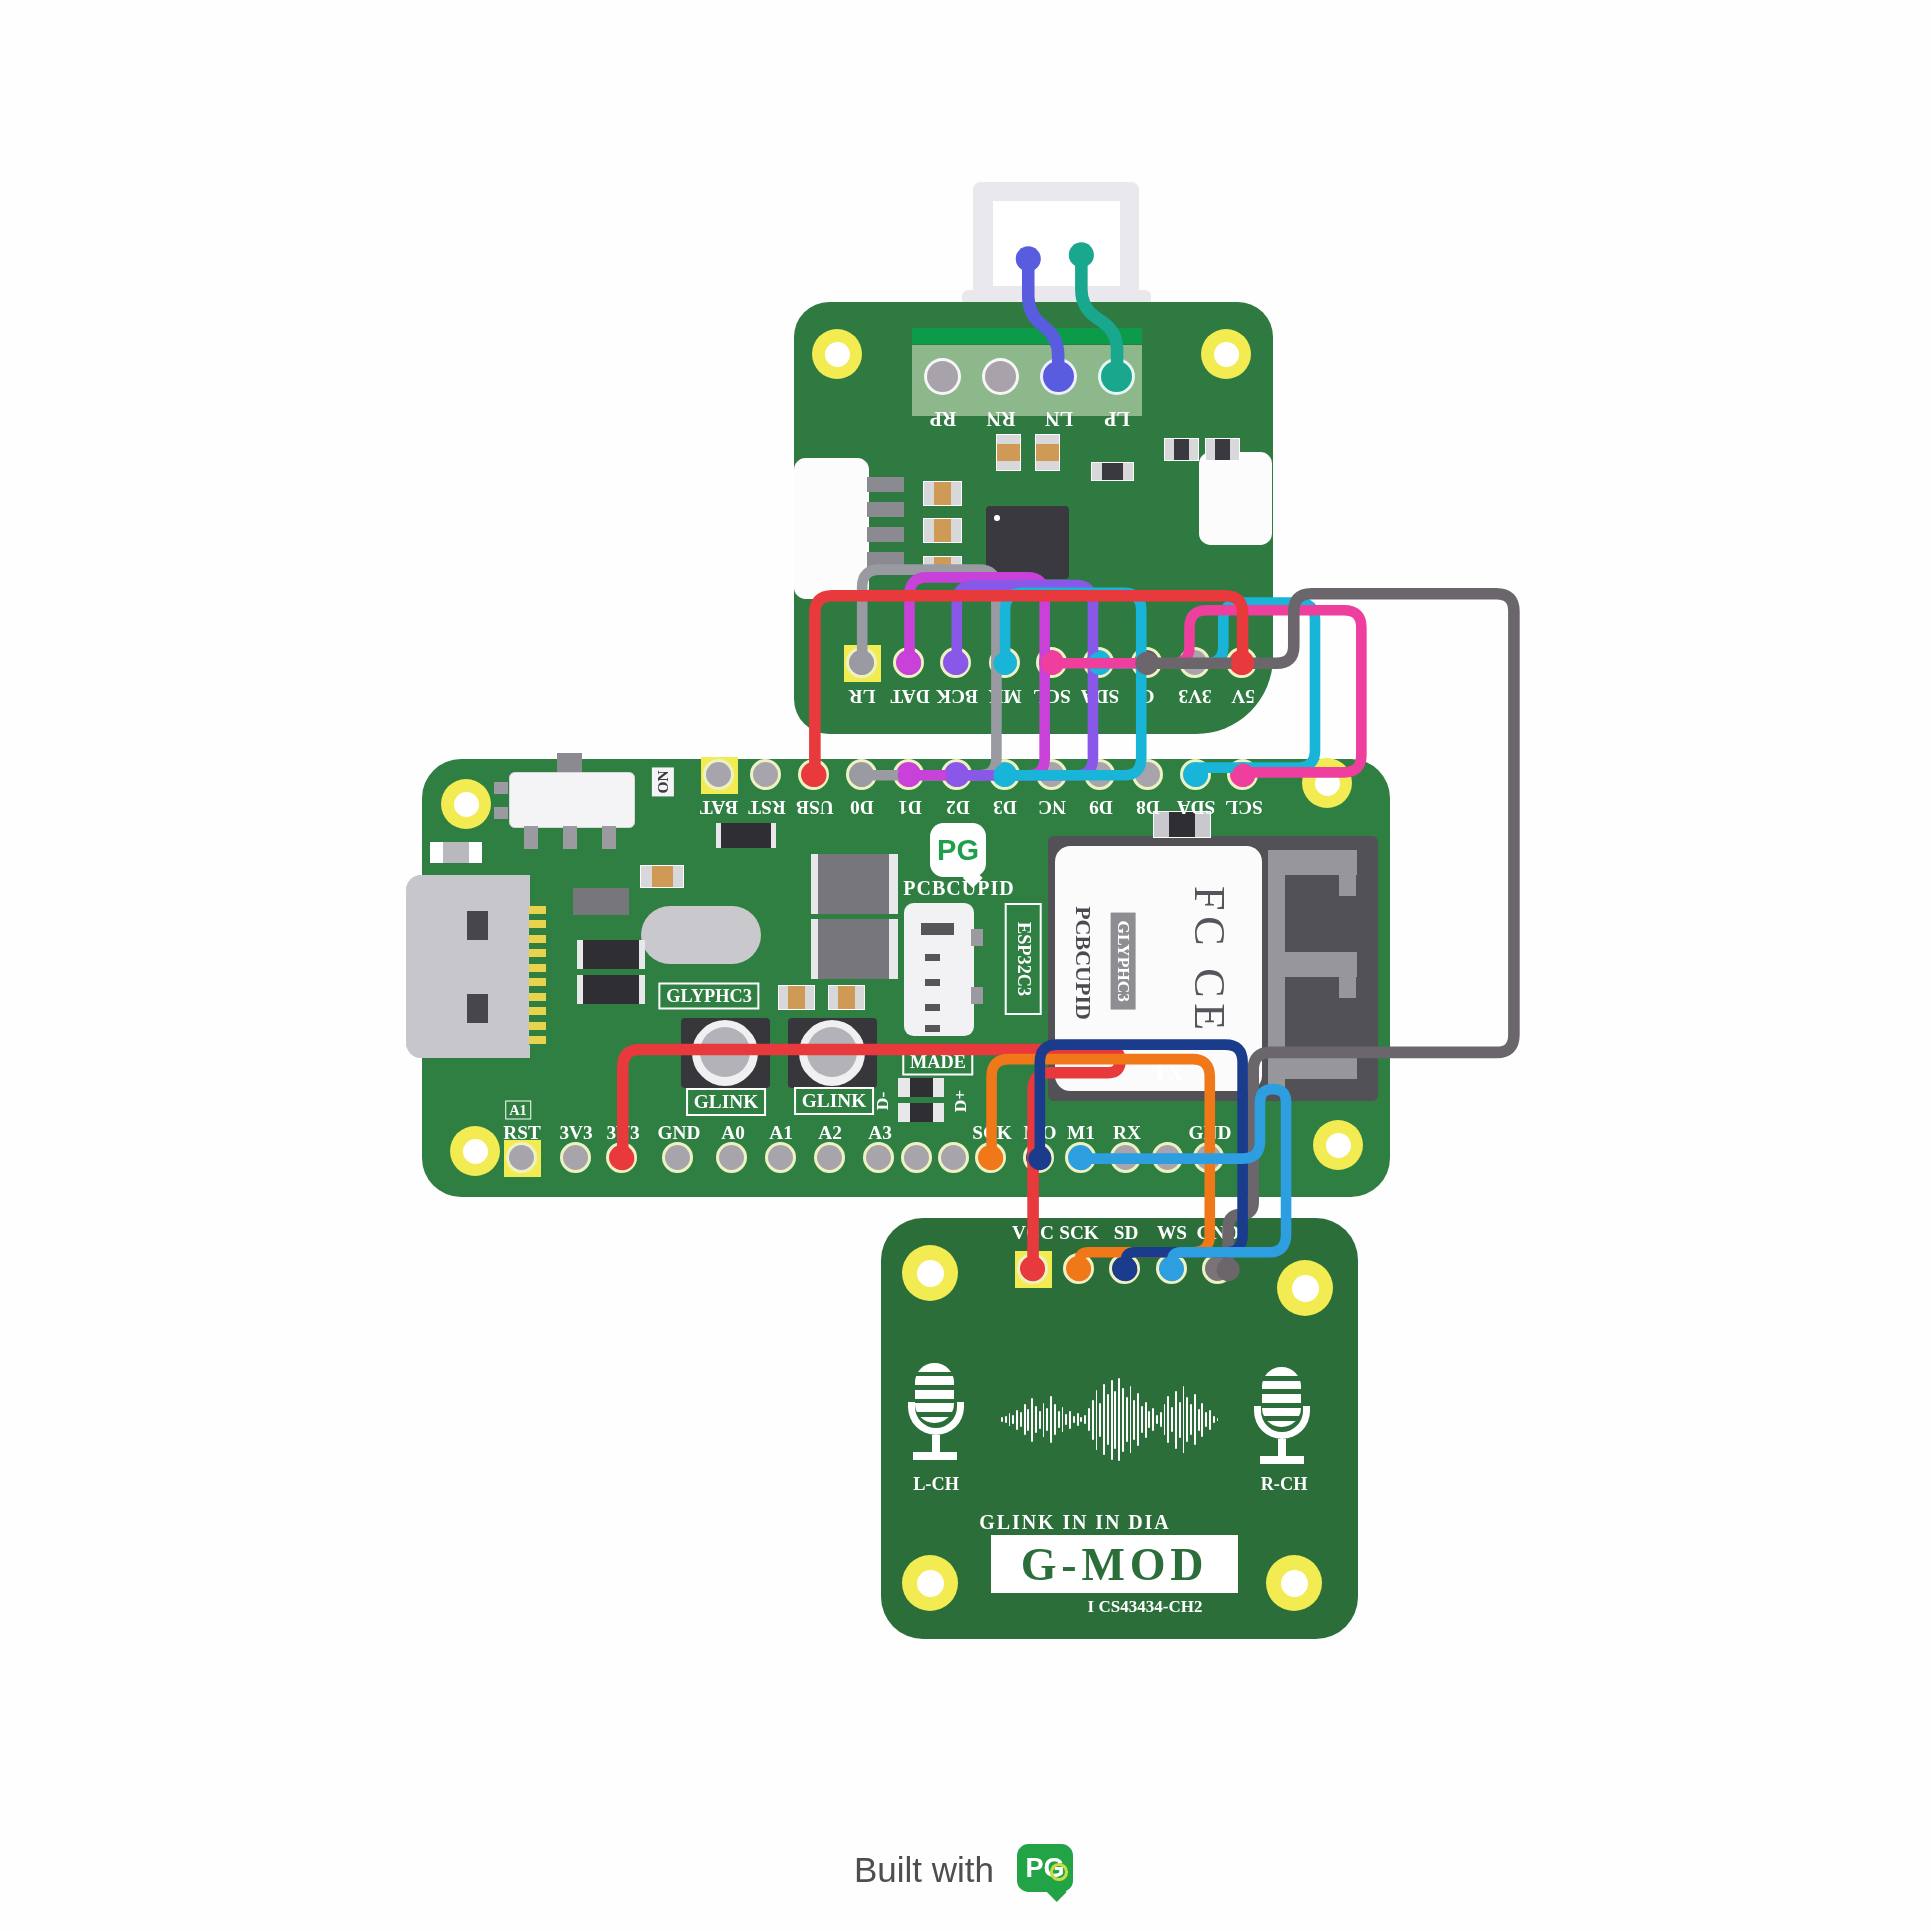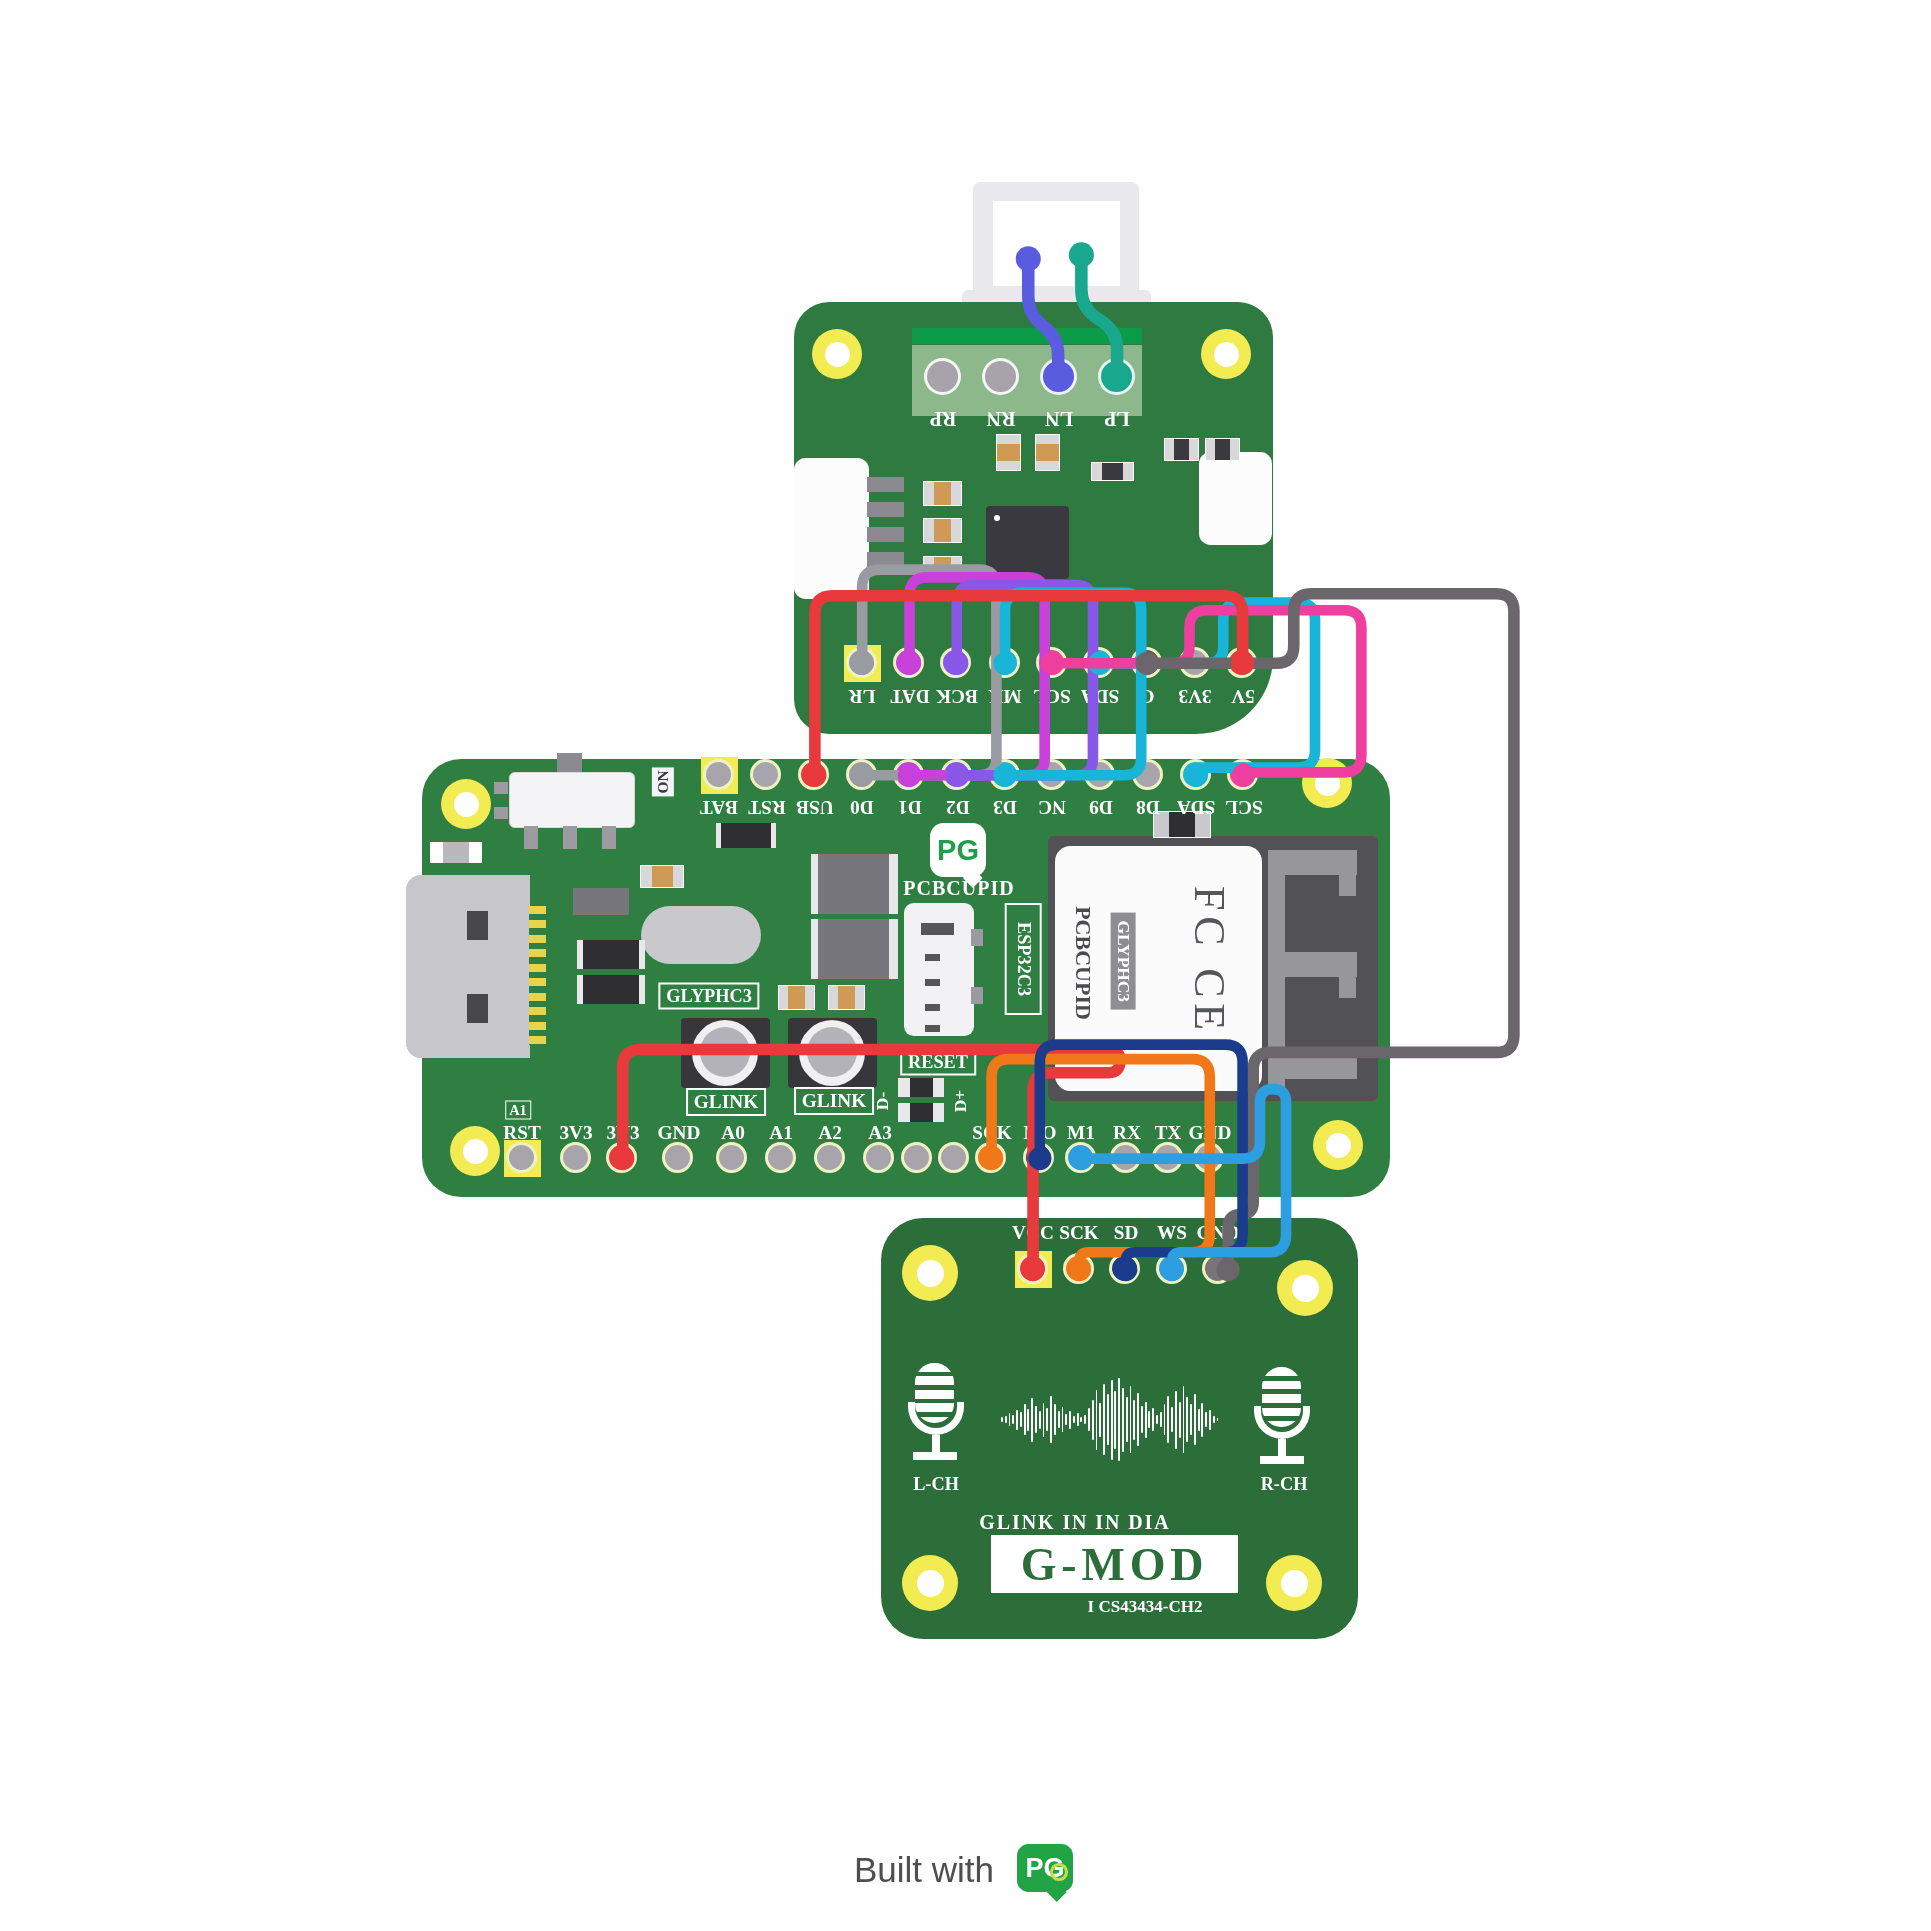--- a/index.html
+++ b/index.html
@@ -121,21 +121,21 @@
   <div class="ctr silk boxed" style="left:834px;top:1101px;font-size:19.3px;border-width:2.4px;">GLINK</div>
 
   <div class="abs" style="left:904px;top:903px;width:70px;height:133px;background:#f2f2f4;border-radius:9.7px;"></div>
   <div class="smd" style="left:921px;top:923px;width:33px;height:11.6px;background:#55555a;"></div>
   <div class="smd" style="left:925px;top:954px;width:15.4px;height:6.8px;background:#55555a;"></div>
   <div class="smd" style="left:925px;top:979px;width:15.4px;height:6.8px;background:#55555a;"></div>
   <div class="smd" style="left:925px;top:1004px;width:15.4px;height:6.8px;background:#55555a;"></div>
   <div class="smd" style="left:925px;top:1025px;width:15.4px;height:6.8px;background:#55555a;"></div>
   <div class="smd" style="left:971px;top:929px;width:11.6px;height:17.4px;background:#9a9aa0;"></div>
   <div class="smd" style="left:971px;top:987px;width:11.6px;height:17.4px;background:#9a9aa0;"></div>
-  <div class="ctr silk boxed" style="left:938px;top:1062px;font-size:18.3px;border-width:2.4px;">RESET</div>
+  <div class="ctr silk boxed" style="left:938px;top:1062px;font-size:18.3px;border-width:2.4px;">MADE</div>
 
   <div class="ctr silk rotm90" style="left:882px;top:1101px;font-size:17.4px;">D-</div>
   <div class="ctr silk rotm90" style="left:960px;top:1101px;font-size:17.4px;">D+</div>
   <div class="smd" style="left:898px;top:1078px;width:46px;height:19.3px;background:linear-gradient(90deg,#e8e8ea 0 11.6px,#2f2f33 11.6px 35px,#e8e8ea 35px);"></div>
   <div class="smd" style="left:898px;top:1103px;width:46px;height:19.3px;background:linear-gradient(90deg,#e8e8ea 0 11.6px,#2f2f33 11.6px 35px,#e8e8ea 35px);"></div>
 
   <div class="ctr silk boxed" style="left:518px;top:1110px;font-size:14.5px;border-width:1.9px;padding:0 2.9px;">A1</div>
 
   <div class="abs" style="left:1048px;top:836px;width:330px;height:265px;background:#515156;border-radius:5.8px;"></div>
   <div class="abs" style="left:1055px;top:846px;width:207px;height:245px;background:#fbfbfc;border-radius:15.4px;"></div>
@@ -321,21 +321,21 @@
       <div class="pin" style="left: 938px; top: 1142px; width: 25px; height: 25px; background: rgb(168, 164, 172); border-color: rgb(238, 242, 194);"></div>
       <div class="pin" style="left: 975px; top: 1142px; width: 25px; height: 25px; background: rgb(240, 120, 24); border-color: rgb(238, 242, 194);"></div>
       <div class="ctr silk" style="left: 992px; top: 1133px; font-size: 19.3px;">SCK</div>
       <div class="pin" style="left: 1023px; top: 1142px; width: 25px; height: 25px; background: rgb(27, 60, 140); border-color: rgb(238, 242, 194);"></div>
       <div class="ctr silk" style="left: 1040px; top: 1133px; font-size: 19.3px;">MO</div>
       <div class="pin" style="left: 1065px; top: 1142px; width: 25px; height: 25px; background: rgb(45, 159, 224); border-color: rgb(238, 242, 194);"></div>
       <div class="ctr silk" style="left: 1081px; top: 1133px; font-size: 19.3px;">M1</div>
       <div class="pin" style="left: 1110px; top: 1142px; width: 25px; height: 25px; background: rgb(168, 164, 172); border-color: rgb(238, 242, 194);"></div>
       <div class="ctr silk" style="left: 1127px; top: 1133px; font-size: 19.3px;">RX</div>
       <div class="pin" style="left: 1152px; top: 1142px; width: 25px; height: 25px; background: rgb(168, 164, 172); border-color: rgb(238, 242, 194);"></div>
-      <div class="ctr silk" style="left: 1168px; top: 1133px; font-size: 19px;">TX</div>
+      <div class="ctr silk" style="left: 1168px; top: 1073px; font-size: 22px;">TX</div>
       <div class="pin" style="left: 1193px; top: 1142px; width: 25px; height: 25px; background: rgb(168, 164, 172); border-color: rgb(238, 242, 194);"></div>
       <div class="ctr silk" style="left: 1210px; top: 1133px; font-size: 19.3px;">GND</div>
       <div class="pad" style="left: 1015px; top: 1251px; width: 37px; height: 37px;"></div>
       <div class="pin" style="left: 1017px; top: 1253px; width: 25px; height: 25px; background: rgb(232, 57, 61); border-color: rgb(238, 242, 194);"></div>
       <div class="ctr silk" style="left: 1033px; top: 1233px; font-size: 19.3px;">VCC</div>
       <div class="pin" style="left: 1063px; top: 1253px; width: 25px; height: 25px; background: rgb(240, 120, 24); border-color: rgb(238, 242, 194);"></div>
       <div class="ctr silk" style="left: 1079px; top: 1233px; font-size: 19.3px;">SCK</div>
       <div class="pin" style="left: 1109px; top: 1253px; width: 25px; height: 25px; background: rgb(27, 60, 140); border-color: rgb(238, 242, 194);"></div>
       <div class="ctr silk" style="left: 1126px; top: 1233px; font-size: 19.3px;">SD</div>
       <div class="pin" style="left: 1156px; top: 1253px; width: 25px; height: 25px; background: rgb(45, 159, 224); border-color: rgb(238, 242, 194);"></div>

